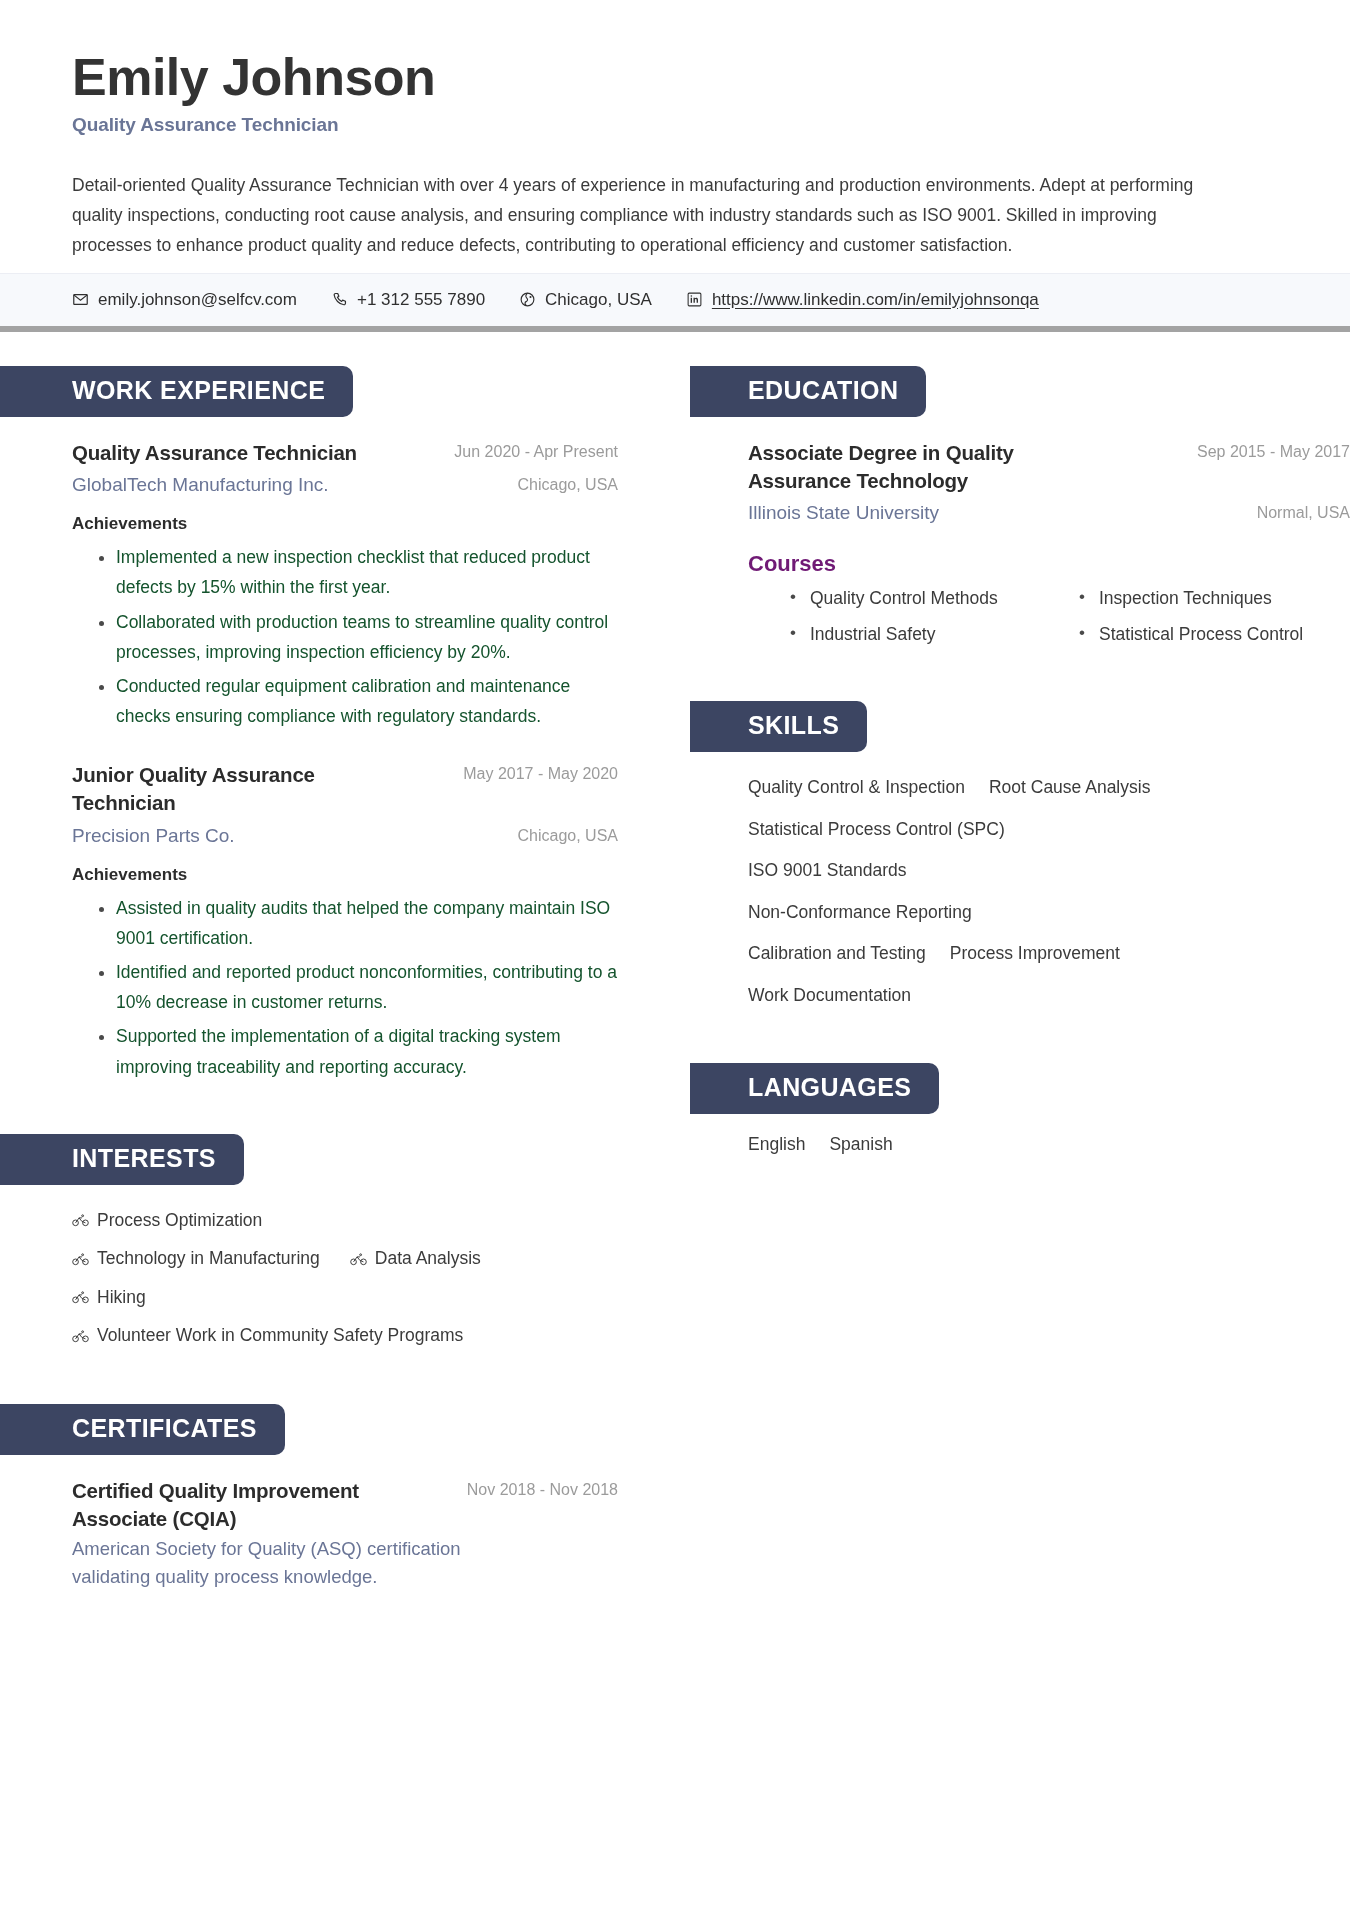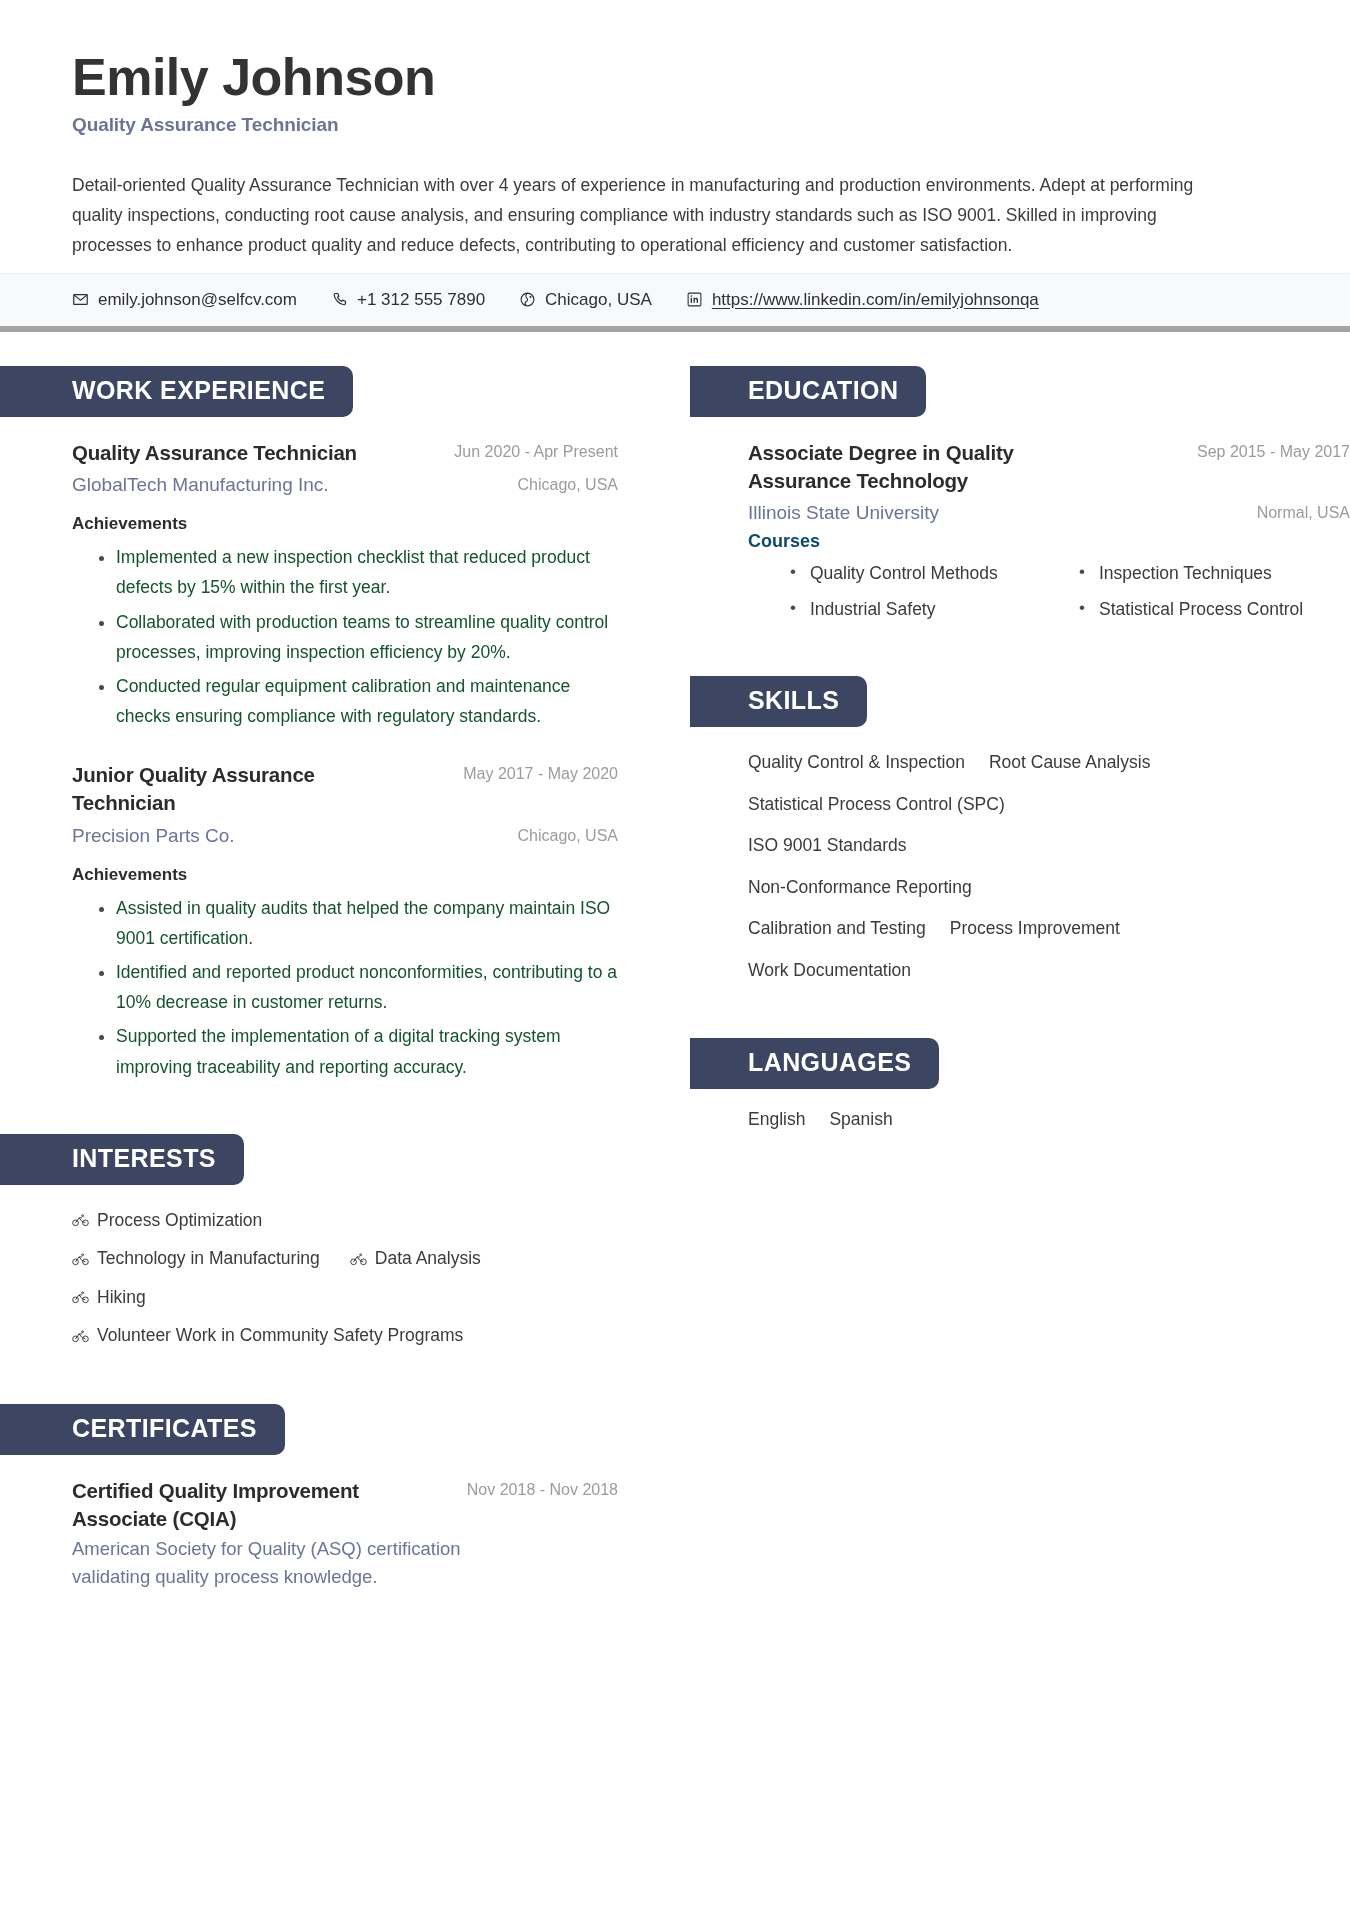--- a/index.html
+++ b/index.html
@@ -157,24 +157,24 @@
   ul.bullets li {
     font-size: 17.5px;
     line-height: 1.72;
     color: #14532d;
     margin-bottom: 4px;
   }
   ul.bullets li::marker { color: #4a4a4a; }
 
   
   .courses-label {
-    font-size: 18px;
+    font-size: 22px;
     font-weight: 700;
-    color: #0c4a6e;
-    margin-top: 4px;
+    color: #701a75;
+    margin-top: 24px;
   }
   .courses-grid {
     display: grid;
     grid-template-columns: 1fr 1fr;
     column-gap: 18px;
     row-gap: 10px;
     margin-top: 8px;
     padding-left: 42px;
   }
   .course-item {

